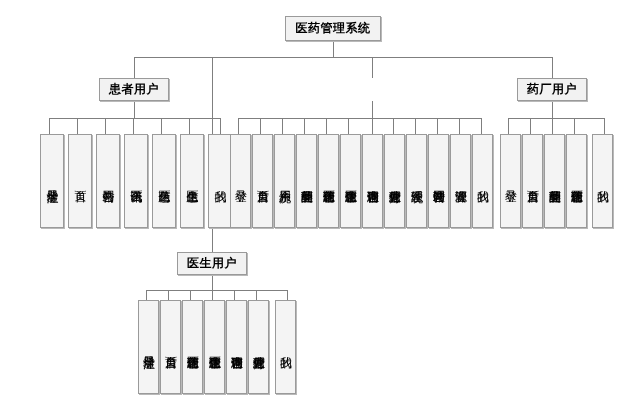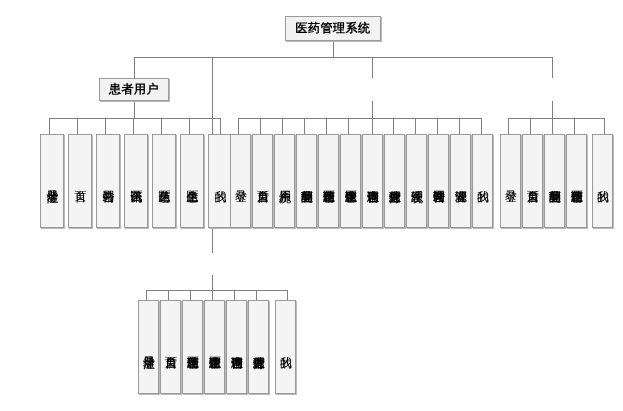--- a/index.html
+++ b/index.html
@@ -167,20 +167,23 @@
   <div class="node leaf" style="left:428px; top:134px; width:21px; height:94px;">
     <span class="vtext">网站公告管理</span>
   </div>
   <div class="node leaf" style="left:450px; top:134px; width:21px; height:94px;">
     <span class="vtext">资源管理</span>
   </div>
   <div class="node leaf" style="left:472px; top:134px; width:21px; height:94px;">
     <span class="vtext">我的</span>
   </div>
 
+  <div class="node level2" style="left:517px; top:78px; width:70px; height:23px;">
+    <span>药厂用户</span>
+  </div>
   <div class="vline" style="left:552px; top:101px; height:17px;"></div>
   <div class="hline" style="left:508px; top:118px; width:96px;"></div>
 
   <div class="vline" style="left:508px; top:118px; height:16px;"></div>
   <div class="vline" style="left:530px; top:118px; height:16px;"></div>
   <div class="vline" style="left:552px; top:118px; height:16px;"></div>
   <div class="vline" style="left:574px; top:118px; height:16px;"></div>
   <div class="vline" style="left:604px; top:118px; height:16px;"></div>
 
   <div class="node leaf" style="left:500px; top:134px; width:21px; height:94px;">
@@ -192,20 +195,23 @@
   <div class="node leaf" style="left:544px; top:134px; width:21px; height:94px;">
     <span class="vtext">药品类型管理</span>
   </div>
   <div class="node leaf" style="left:566px; top:134px; width:21px; height:94px;">
     <span class="vtext">医药信息管理</span>
   </div>
   <div class="node leaf" style="left:592px; top:134px; width:21px; height:94px;">
     <span class="vtext">我的</span>
   </div>
 
+  <div class="node level2" style="left:177px; top:252px; width:70px; height:23px;">
+    <span>医生用户</span>
+  </div>
   <div class="vline" style="left:212px; top:275px; height:15px;"></div>
   <div class="hline" style="left:146px; top:290px; width:141px;"></div>
 
   <div class="vline" style="left:146px; top:290px; height:10px;"></div>
   <div class="vline" style="left:168px; top:290px; height:10px;"></div>
   <div class="vline" style="left:190px; top:290px; height:10px;"></div>
   <div class="vline" style="left:212px; top:290px; height:10px;"></div>
   <div class="vline" style="left:234px; top:290px; height:10px;"></div>
   <div class="vline" style="left:256px; top:290px; height:10px;"></div>
   <div class="vline" style="left:287px; top:290px; height:10px;"></div>

